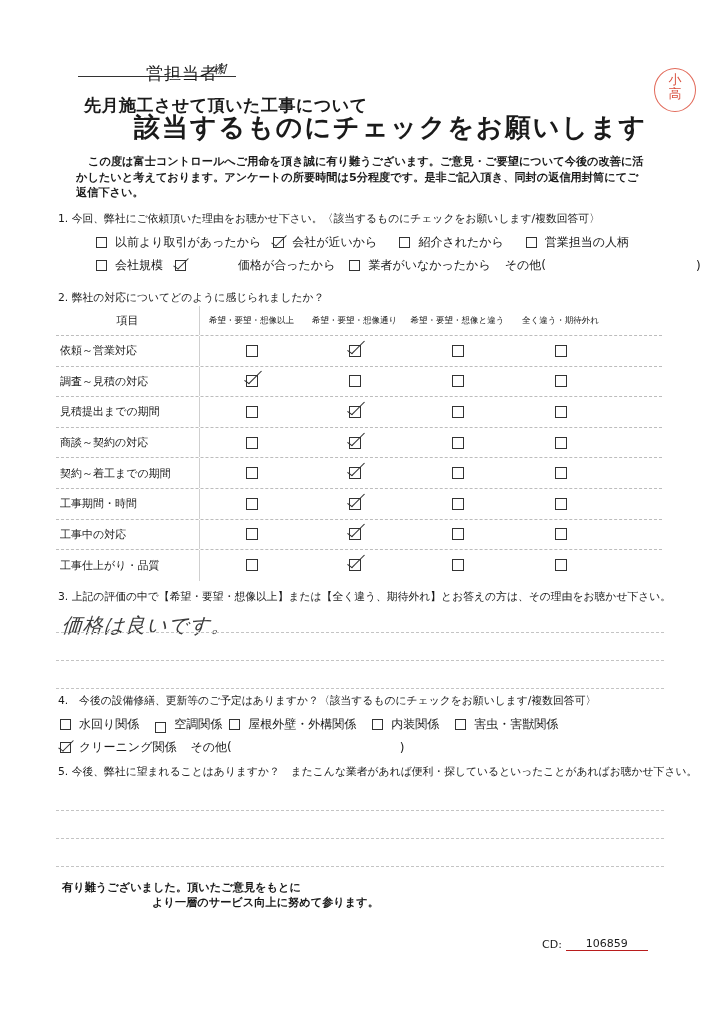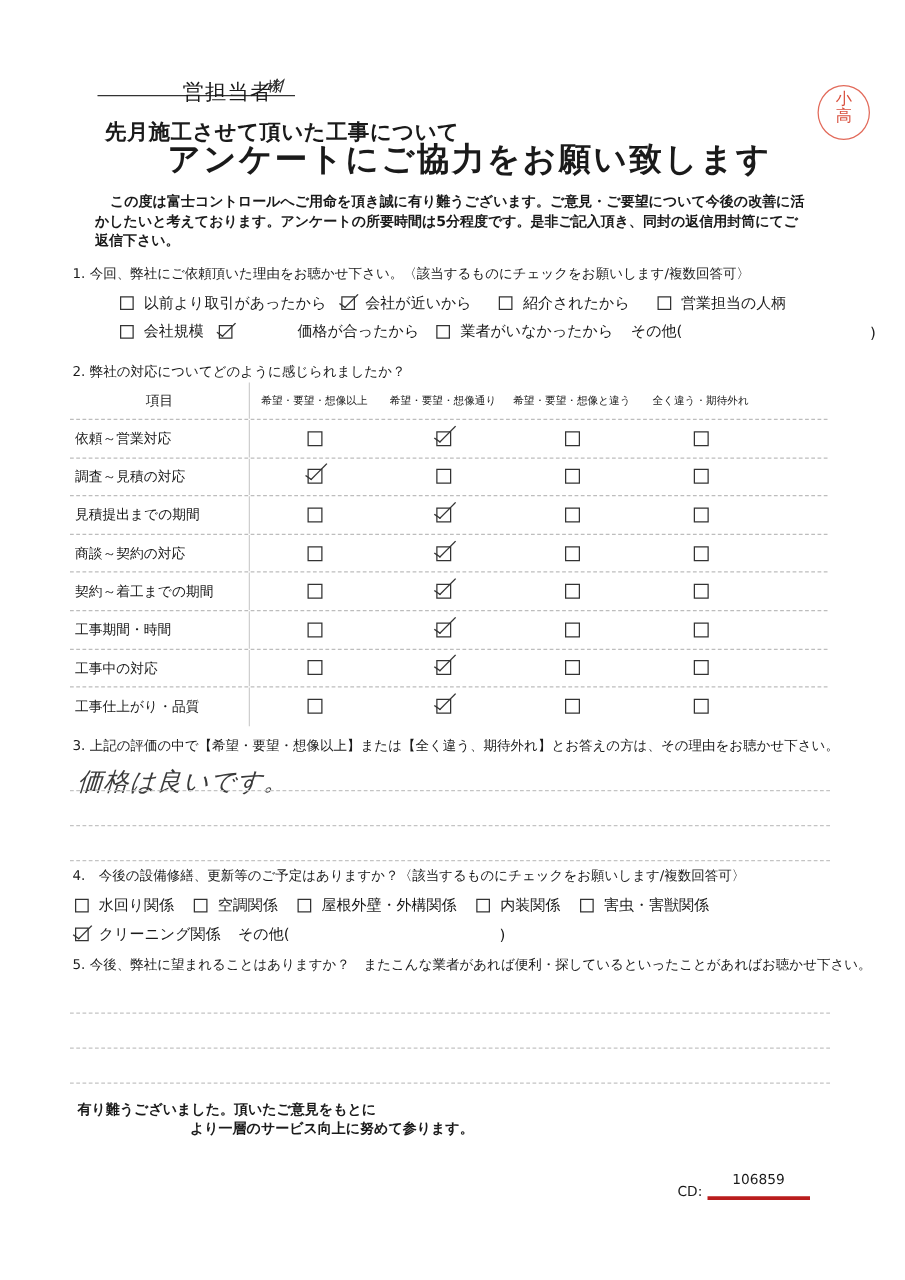--- a/index.html
+++ b/index.html
@@ -45,34 +45,34 @@
 
   
   .dash-line { left: 56px; width: 608px; border-bottom: 1px dashed #c4c4c4; height: 1px; }
 
   .handwriting { left: 62px; top: 612px; font-size: 20px; font-family: "DejaVu Serif", serif; color: #3a3a3a; letter-spacing: 1px; font-style: italic; transform: skewX(-4deg); }
 
   .closing { left: 62px; top: 880px; font-size: 11.2px; font-weight: bold; line-height: 15px; }
   .closing .l2 { padding-left: 90px; }
 
   .cd { left: 542px; top: 937px; font-size: 11px; display: flex; align-items: flex-end; }
-  .cd .val { display: inline-block; width: 82px; border-bottom: 3px solid #b91c1c; text-align: center; padding-bottom: 7px; margin-left: 4px; }
+  .cd .val { display: inline-block; width: 82px; border-bottom: 1px solid #b91c1c; text-align: center; padding-bottom: 0; margin-left: 4px; }
 </style>
 </head>
 <body>
 
 <div class="abs staff-line"></div>
 <div class="abs staff-label">営担当者</div>
 <div class="abs staff-sama">様</div>
 <svg class="abs staff-scribble" viewBox="0 0 16 16">
     <path d="M2 12 L8 3 L6 10 L13 4 L10 14" stroke="#333" stroke-width="1" fill="none"></path>
   </svg>
 
 <div class="abs subtitle">先月施工させて頂いた工事について</div>
-<div class="abs title">アンケートにご協力をお願い致します</div>
+<div class="abs title">該当するものにチェックをお願いします</div>
 
 <div class="abs hanko">
   <div>小</div>
   <div>高</div>
 </div>
 
 <div class="abs intro">
   <p class="indent">この度は富士コントロールへご用命を頂き誠に有り難うございます。ご意見・ご要望について今後の改善に活</p>
   <p>かしたいと考えております。アンケートの所要時間は5分程度です。是非ご記入頂き、同封の返信用封筒にてご</p>
   <p>返信下さい。</p>
@@ -253,21 +253,21 @@
 <div class="abs dash-line" style="top:632px;"></div>
 <div class="abs dash-line" style="top:660px;"></div>
 <div class="abs dash-line" style="top:688px;"></div>
 
 <div class="abs q-title" style="top:694px;">4.　今後の設備修繕、更新等のご予定はありますか？〈該当するものにチェックをお願いします/複数回答可〉</div>
 <div class="abs opt-row" style="top:716px; left:60px;">
   <span class="opt" style="margin-right:16px;">
       <span class="cb"></span>
       <span>水回り関係</span>
     </span>
-  <span class="opt" style="margin-right:16px;">
+  <span class="opt" style="margin-right:7px;align-items:flex-end;">
       <span class="cb"></span>
       <span>空調関係</span>
     </span>
   <span class="opt" style="margin-right:16px;">
       <span class="cb"></span>
       <span>屋根外壁・外構関係</span>
     </span>
   <span class="opt" style="margin-right:16px;">
       <span class="cb"></span>
       <span>内装関係</span>

